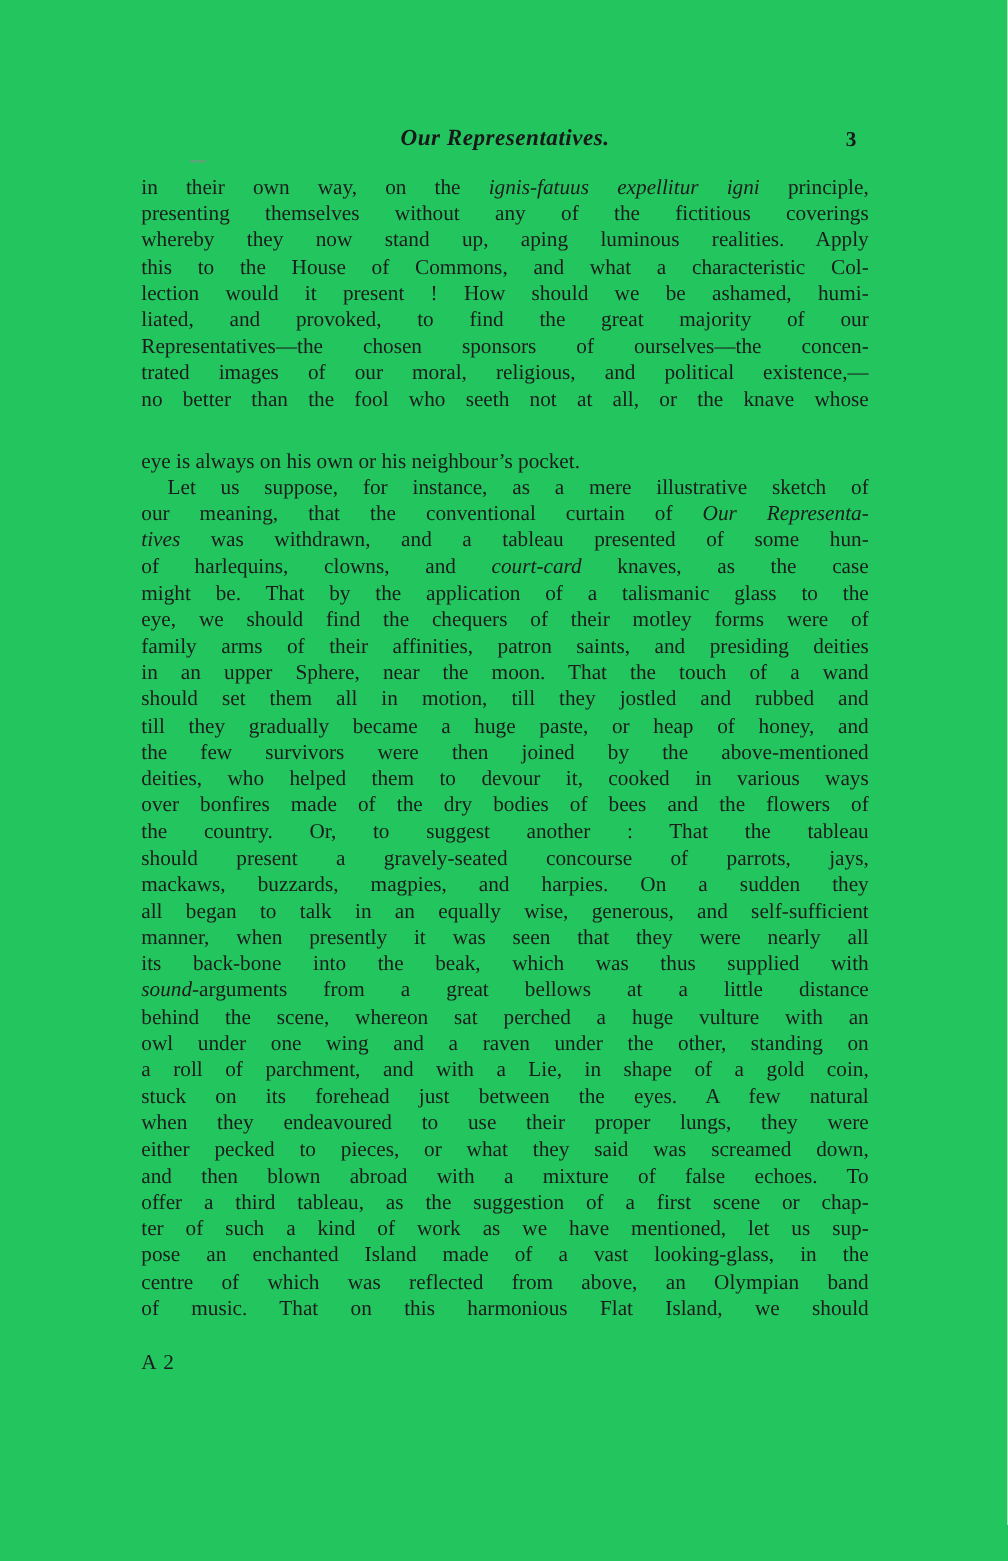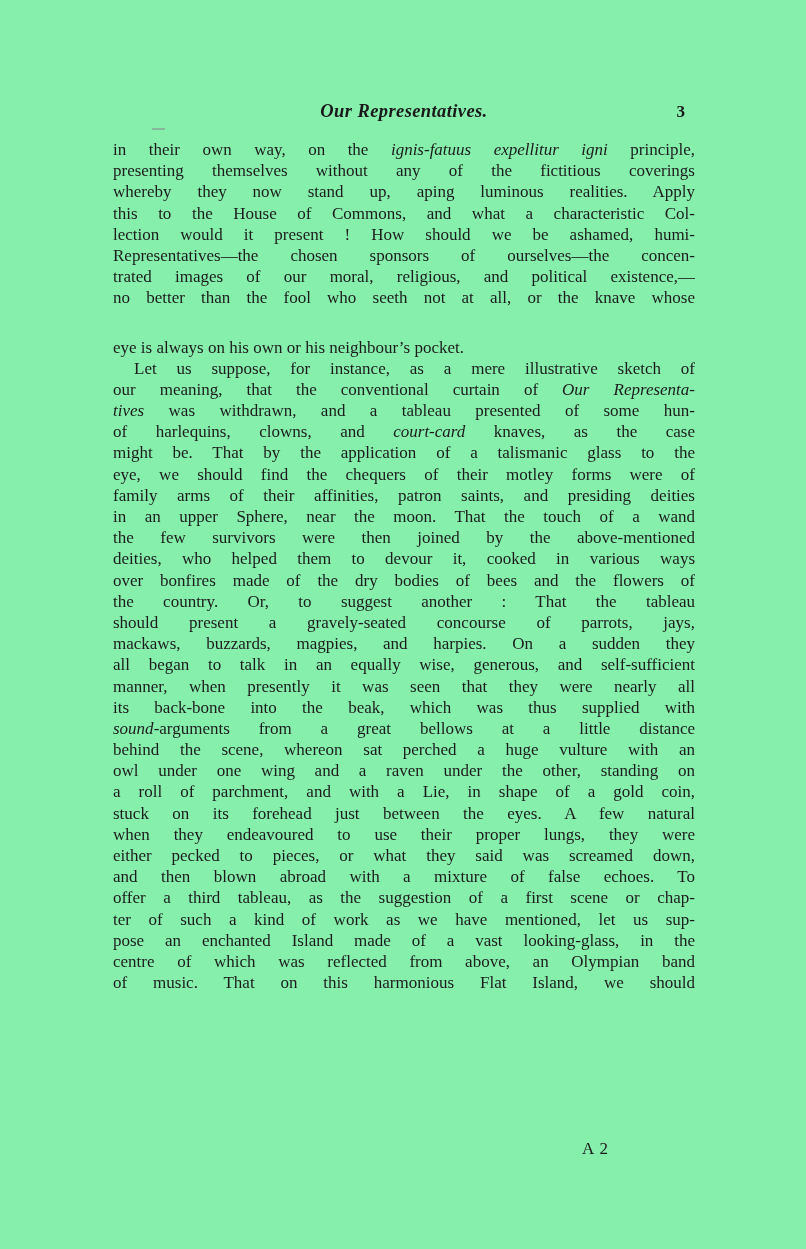--- a/index.html
+++ b/index.html
@@ -66,59 +66,61 @@
   .line.no-just {
     text-align-last: left;
     margin-top: 28px;
   }
   .line.indent {
     text-indent: 21px;
   }
   .signature {
     position: absolute;
     left: 113px;
-    top: 1139px;
+    top: 1080px;
     width: 582px;
     box-sizing: border-box;
     padding-right: 86px;
-    text-align: right;
     font-size: 17px;
     letter-spacing: 1px;
     color: #1c1c1c;
   }
 </style>
 </head>
 <body>
 
-<div class="page" style="background: #86efac; color: rgb(28, 28, 28); text-decoration: underline;">
+<div class="page" style="background: #22c55e; color: rgb(28, 28, 28); text-decoration: underline;">
   <div class="running-head-row">
     <span class="running-head">Our Representatives.</span>
     <span class="page-number">3</span>
   </div>
 
   <div class="artifact-dash"></div>
 
   <div class="text-block" id="text-block">
       <div class="line">in their own way, on the <i>ignis-fatuus expellitur igni</i> principle,</div>
       <div class="line">presenting themselves without any of the fictitious coverings</div>
       <div class="line">whereby they now stand up, aping luminous realities.  Apply</div>
       <div class="line">this to the House of Commons, and what a characteristic Col-</div>
       <div class="line">lection would it present !  How should we be ashamed, humi-</div>
+      <div class="line">liated, and provoked, to find the great majority of our</div>
       <div class="line">Representatives—the chosen sponsors of ourselves—the concen-</div>
       <div class="line">trated images of our moral, religious, and political existence,—</div>
       <div class="line">no better than the fool who seeth not at all, or the knave whose</div>
       <div class="line no-just">eye is always on his own or his neighbour’s pocket.</div>
       <div class="line indent">Let us suppose, for instance, as a mere illustrative sketch of</div>
       <div class="line">our meaning, that the conventional curtain of <i>Our Representa-</i></div>
       <div class="line"><i>tives</i> was withdrawn, and a tableau presented of some hun-</div>
       <div class="line">of harlequins, clowns, and <i>court-card</i> knaves, as the case</div>
       <div class="line">might be.  That by the application of a talismanic glass to the</div>
       <div class="line">eye, we should find the chequers of their motley forms were of</div>
       <div class="line">family arms of their affinities, patron saints, and presiding deities</div>
       <div class="line">in an upper Sphere, near the moon.  That the touch of a wand</div>
+      <div class="line">should set them all in motion, till they jostled and rubbed and</div>
+      <div class="line">till they gradually became a huge paste, or heap of honey, and</div>
       <div class="line">the few survivors were then joined by the above-mentioned</div>
       <div class="line">deities, who helped them to devour it, cooked in various ways</div>
       <div class="line">over bonfires made of the dry bodies of bees and the flowers of</div>
       <div class="line">the country.  Or, to suggest another :  That the tableau</div>
       <div class="line">should present a gravely-seated concourse of parrots, jays,</div>
       <div class="line">mackaws, buzzards, magpies, and harpies.  On a sudden they</div>
       <div class="line">all began to talk in an equally wise, generous, and self-sufficient</div>
       <div class="line">manner, when presently it was seen that they were nearly all</div>
       <div class="line">its back-bone into the beak, which was thus supplied with</div>
       <div class="line"><i>sound</i>-arguments from a great bellows at a little distance</div>

